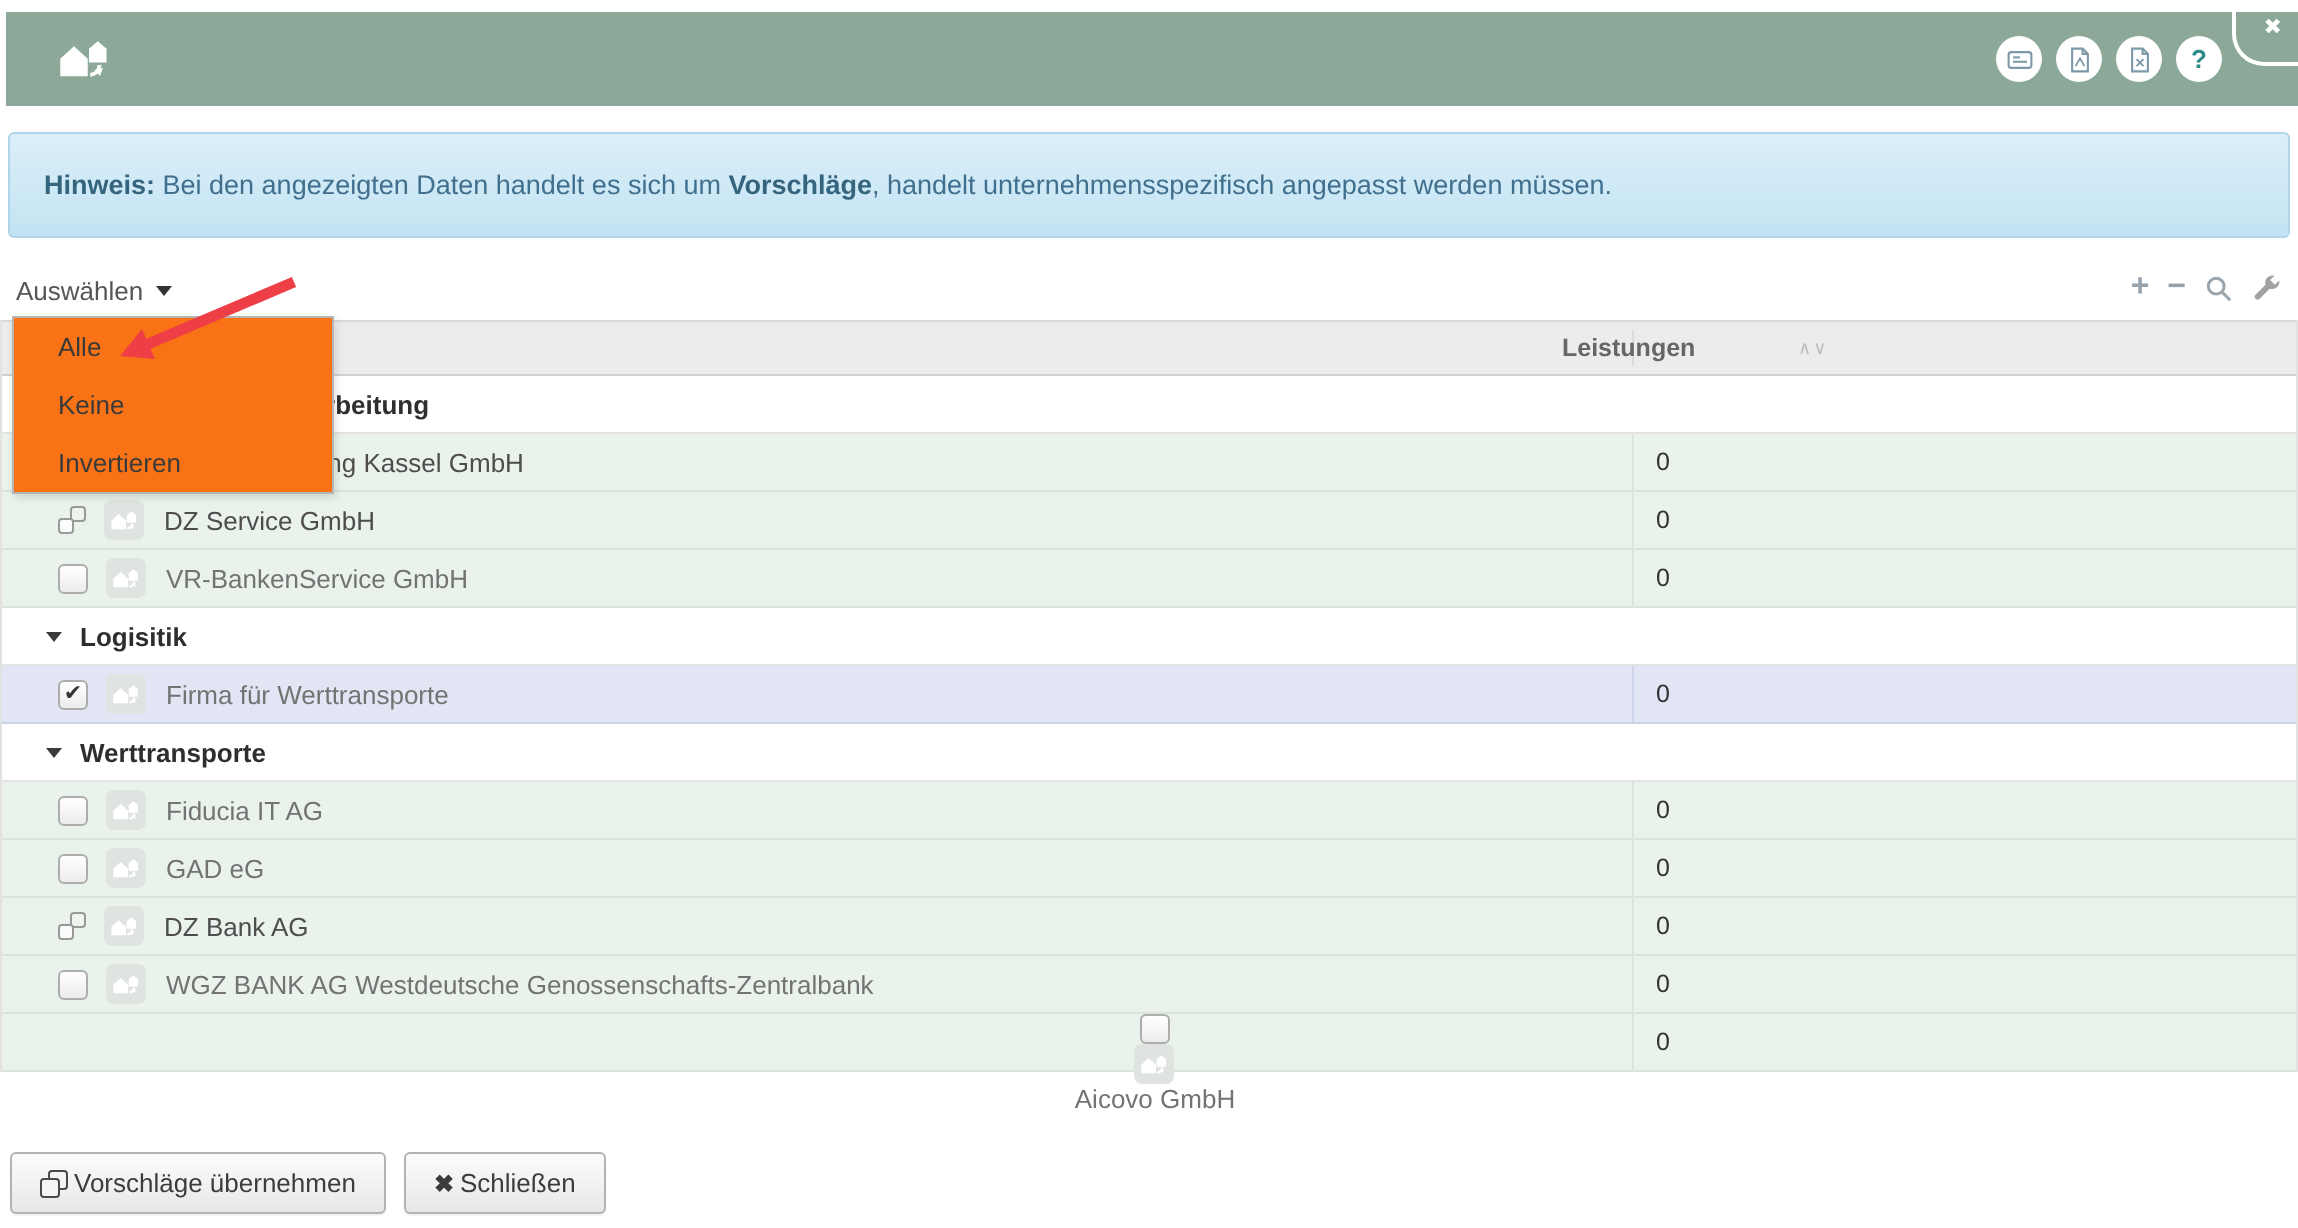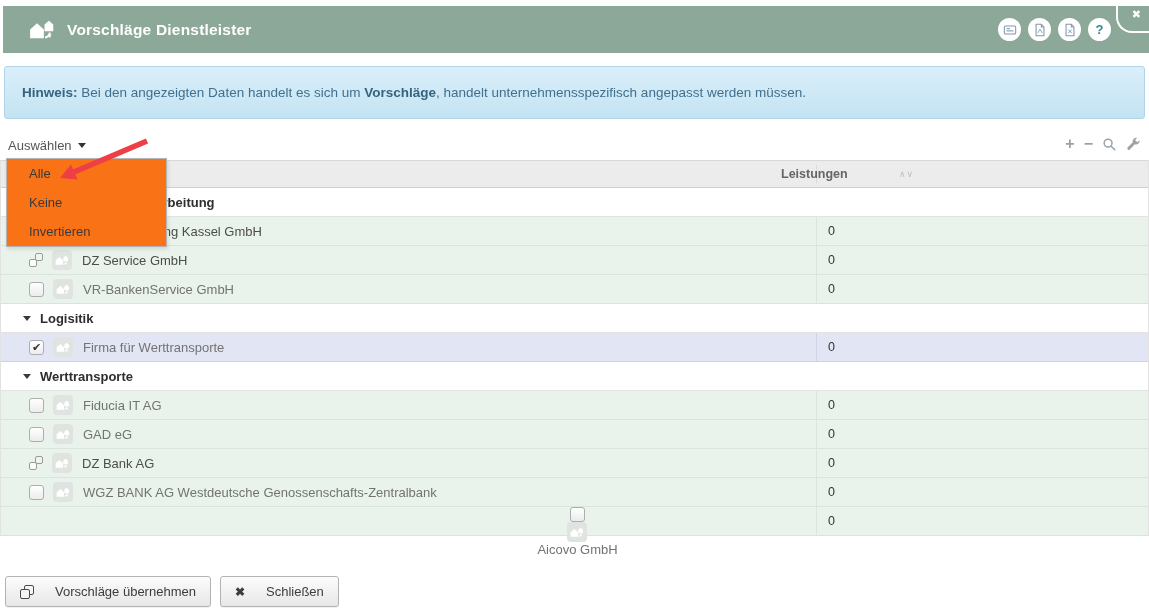--- a/index.html
+++ b/index.html
@@ -80,21 +80,21 @@
   .menu{position:absolute;top:158px;left:6px;width:159px;background:#f97316;
         border:1px solid #b5b5b5;box-shadow:1px 2px 4px rgba(0,0,0,.12);z-index:5;}
   .menu-item{height:29px;display:flex;align-items:center;padding-left:22px;
              font-size:13px;color:#3a3a3a;cursor:pointer;}
 
   
   .arrow-overlay{position:absolute;left:0;top:0;width:300px;height:220px;z-index:6;pointer-events:none;}
 
   
   .footer{position:absolute;top:576px;left:5px;display:flex;gap:9px;}
-  .btn{display:inline-flex;align-items:center;gap:21px;height:31px;padding:0 14px;
+  .btn{display:inline-flex;align-items:center;gap:3px;height:31px;padding:0 14px;
        background:linear-gradient(#fcfcfc,#e7e7e7);border:1px solid #b3b3b3;border-radius:3px;
        font-size:13px;color:#3c3c3c;cursor:pointer;box-shadow:0 1px 1px rgba(0,0,0,.06);}
   .copy-ic{width:14px;height:14px;position:relative;display:inline-block;}
   .copy-ic i{position:absolute;width:10px;height:10px;box-sizing:border-box;
              border:1px solid #4a4a4a;border-radius:2px;background:transparent;}
   .copy-ic i:first-child{right:0;top:0;background:#f5f5f5;}
   .copy-ic i:last-child{left:0;bottom:0;background:#f5f5f5;}
   .x-ic{font-size:12px;color:#3c3c3c;font-weight:bold;line-height:1;}
 </style>
 </head>
@@ -102,21 +102,20 @@
 
 <div class="app">
 
   <div class="win-header">
     <svg class="hdr-icon" viewBox="0 0 24 24">
       <path fill="#fff" d="M2.5 11.5 8 6.5l5.5 5v7h-11z"></path>
       <path fill="#fff" d="M14 7.5 17.5 4.5 21 7.5V13h-7z"></path>
       <path fill="none" stroke="#fff" stroke-width="1.6" d="M14.5 18q3.5-.6 3.7-4"></path>
       <path fill="#fff" d="m19.6 15.2-1.2 3.2-2.1-2.4z"></path>
     </svg>
-    <span class="win-title">Vorschläge Dienstleister</span>
     <div class="hdr-right">
       <span class="circ">
         <svg viewBox="0 0 16 16" fill="none" stroke="#7d99aa" stroke-width="1.2">
           <rect x="1.5" y="3.5" width="13" height="9" rx="1.5"></rect>
           <line x1="4" y1="6.5" x2="8" y2="6.5"></line>
             <line x1="4" y1="9" x2="12" y2="9"></line>
         </svg>
       </span>
       <span class="circ">
         <svg viewBox="0 0 16 16" fill="none" stroke="#7d99aa" stroke-width="1.2">

